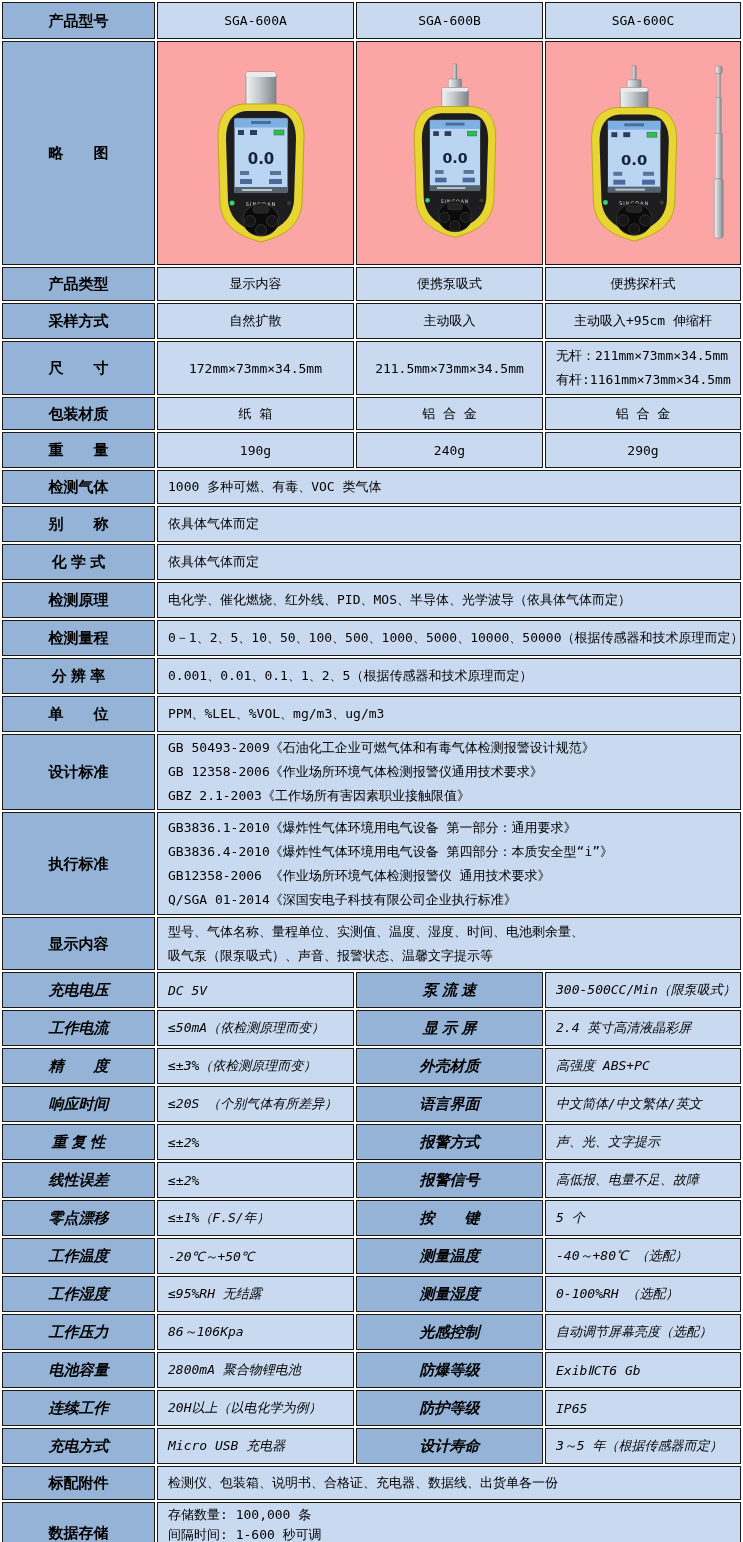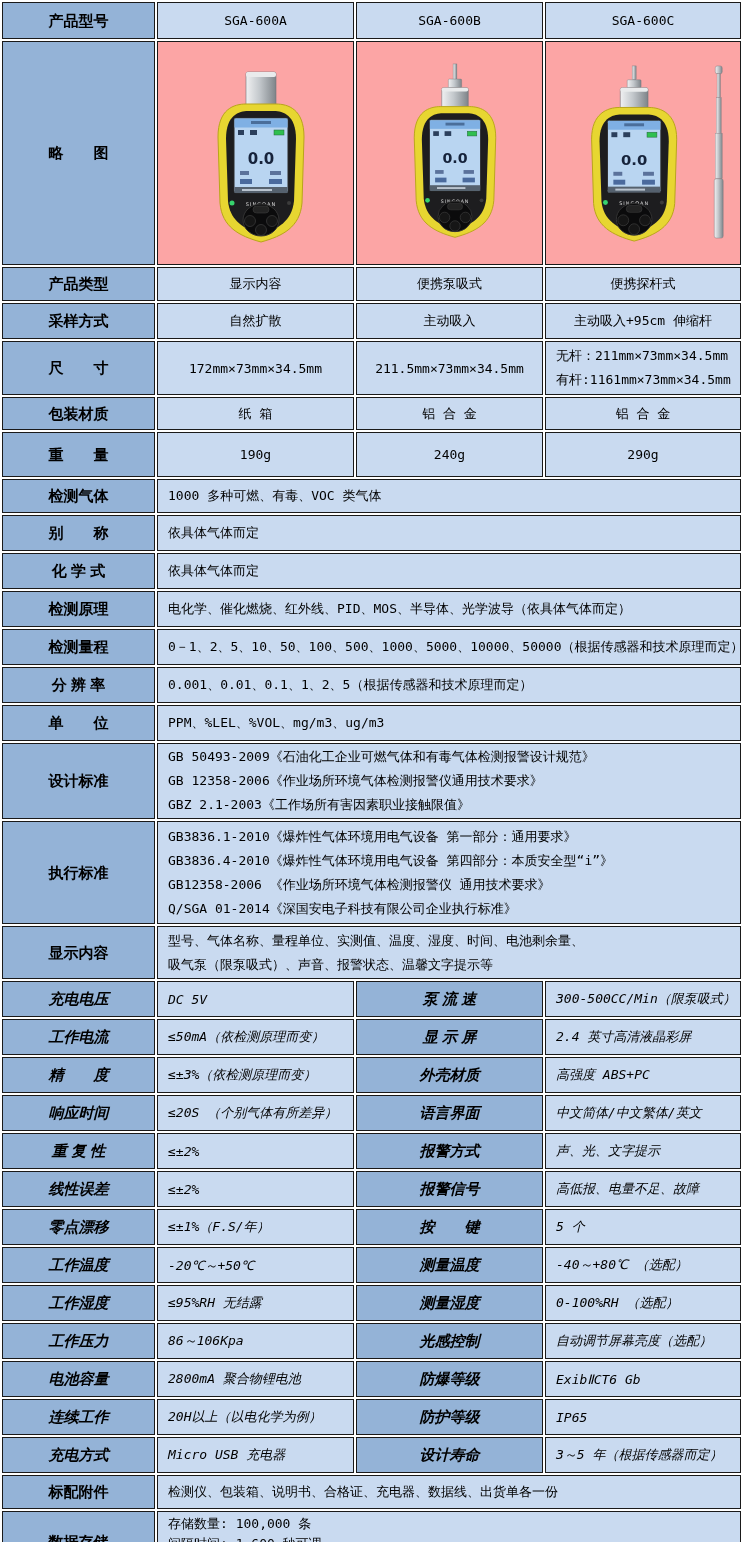--- a/index.html
+++ b/index.html
@@ -13,21 +13,21 @@
   td.lbl{background:var(--label-bg);text-align:center;vertical-align:middle;
          font-weight:bold;font-size:15px;line-height:1.3;}
   td.val{background:var(--value-bg);font-size:13px;vertical-align:middle;
          font-family:"DejaVu Sans Mono","Liberation Sans",sans-serif;}
   td.val.c{text-align:center;}
   td.val.l{text-align:left;padding-left:10px;padding-right:4px;}
   td.img{background:#fca5a5;text-align:center;vertical-align:middle;padding:8px;}
   .lines div{line-height:24px;white-space:nowrap;}
   .lines.tight div{line-height:20px;}
   tr.h35{height:37px;} tr.himg{height:224px;margin-top:8px;} tr.h31{height:34px;} tr.h33{height:36px;margin-left:22px;}
-  tr.h51{height:54px;padding-left:7px;} tr.h30{height:33px;padding-left:40px;} tr.h29{height:45px;}
+  tr.h51{height:54px;padding-left:7px;} tr.h30{height:33px;padding-left:40px;} tr.h29{height:36px;}
   tr.h70{height:73px;} tr.h100{height:103px;} tr.h50{height:53px;}
   tr.hp{height:36px;font-style:italic;} tr.h82{height:85px;}
   .dev{display:block;margin:0 auto;}
 </style>
 </head>
 <body>
 
 <table class="spec">
 <colgroup>
       <col style="width:153px">

